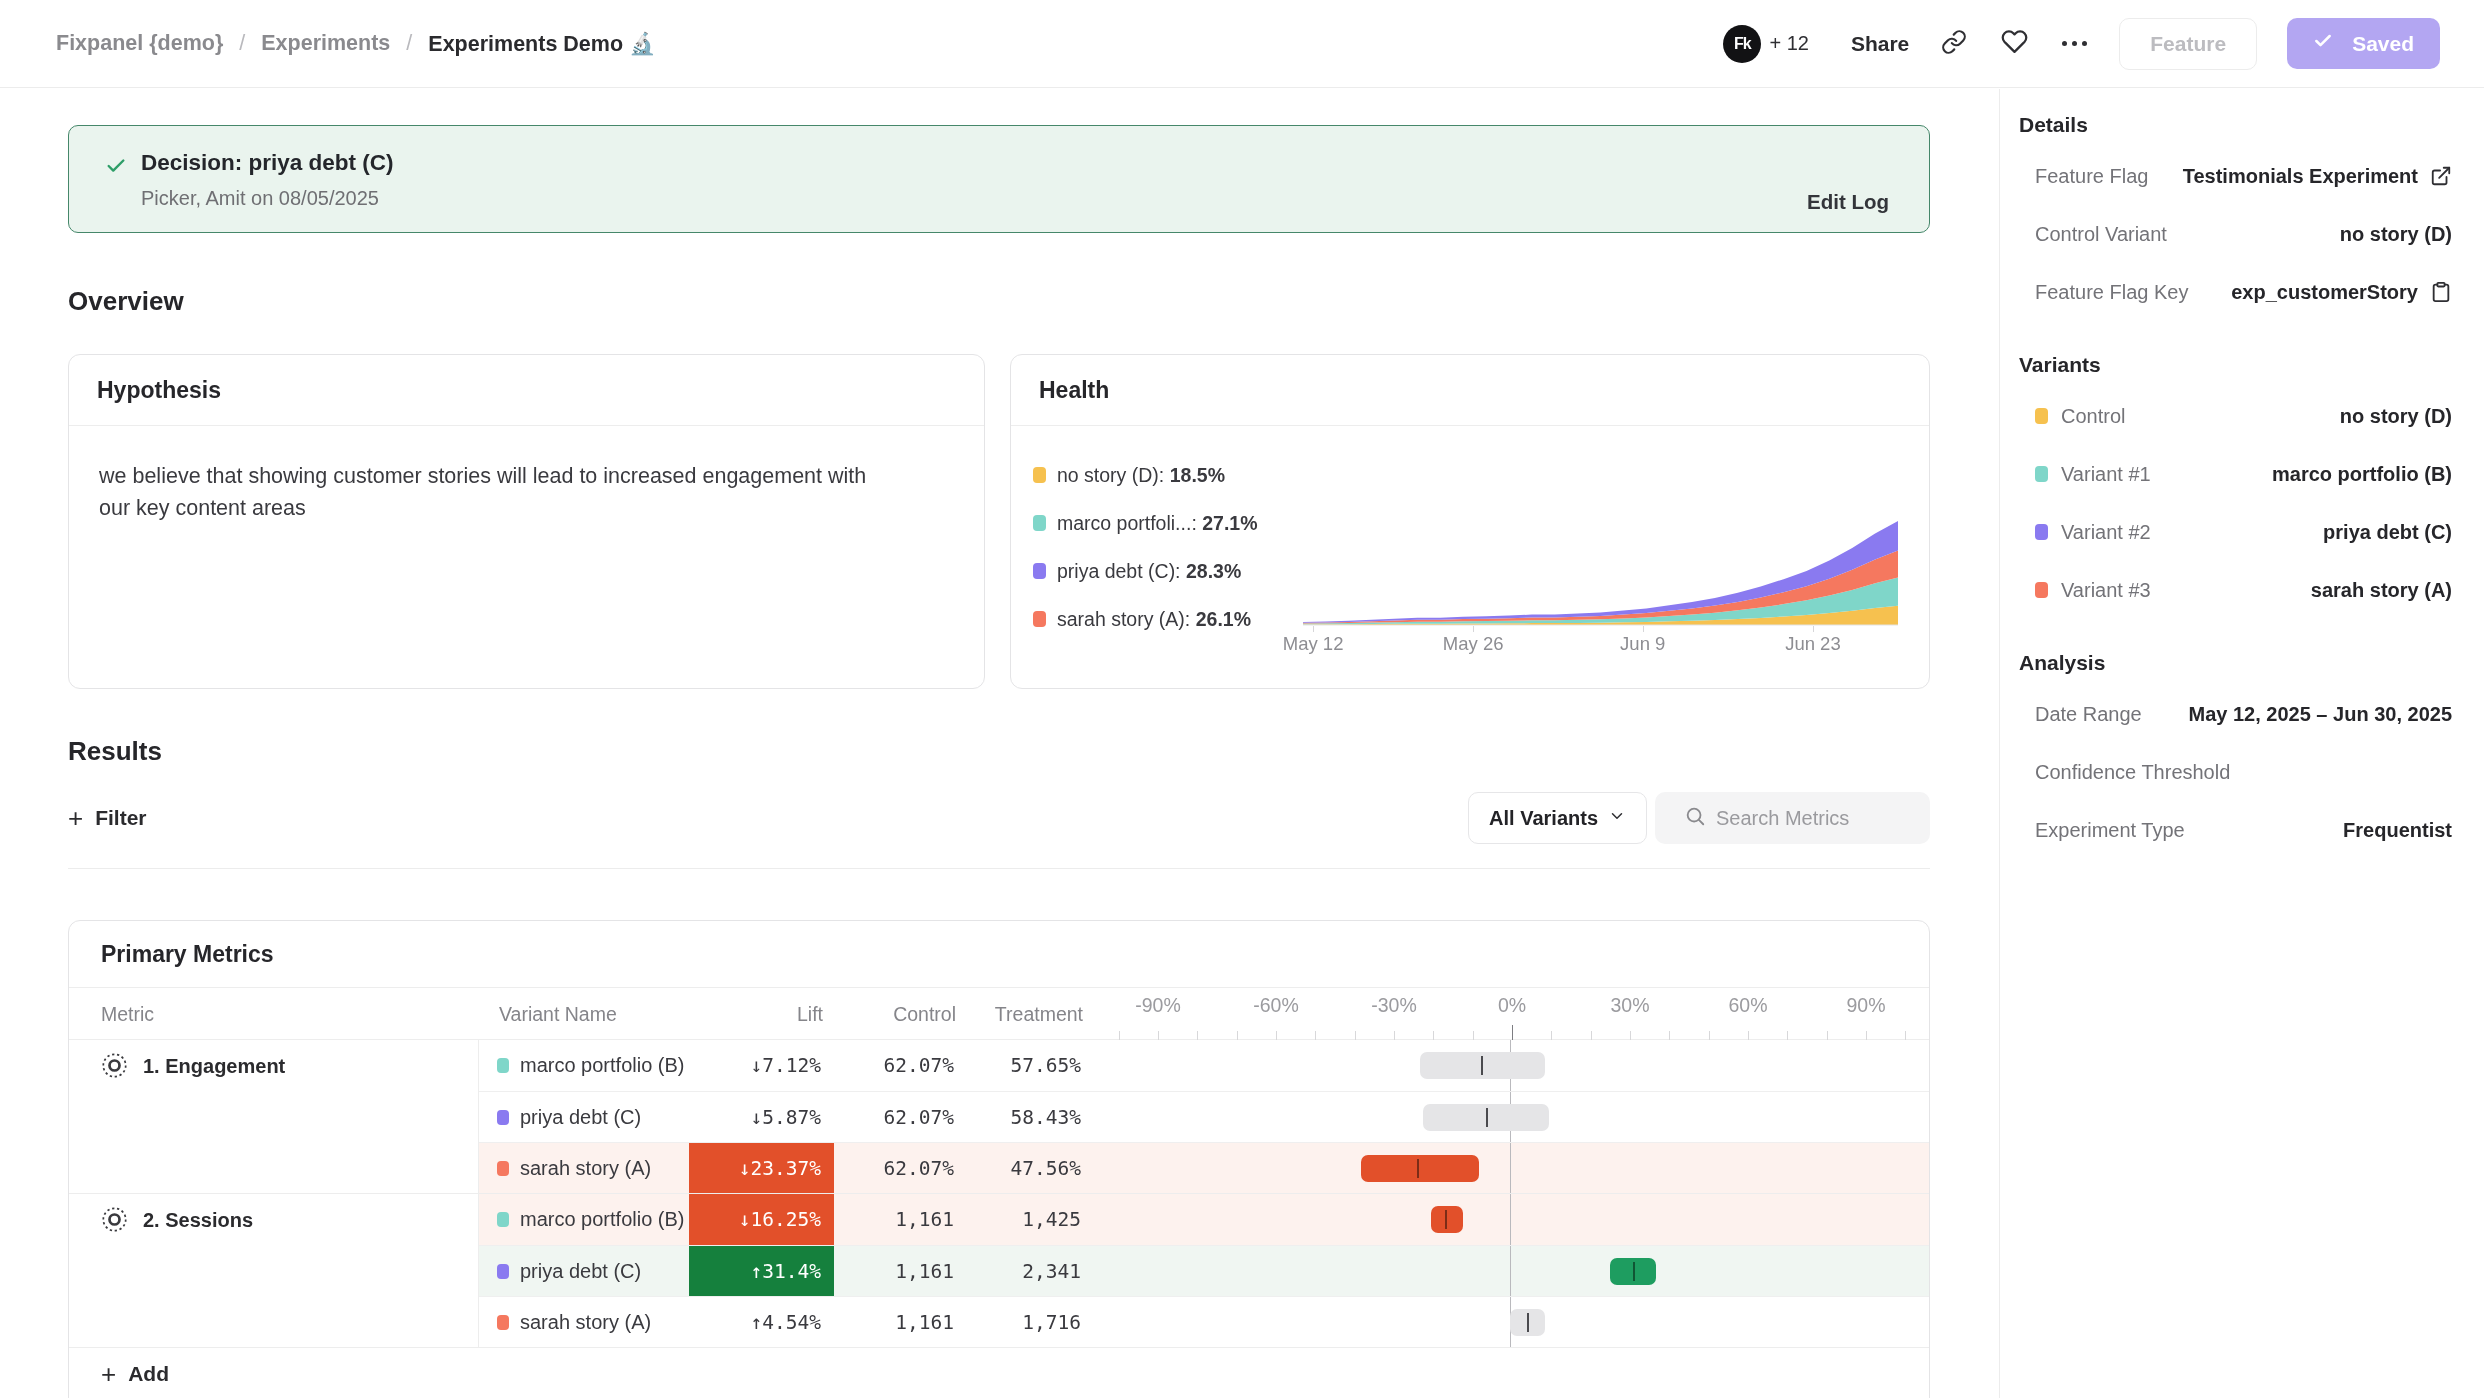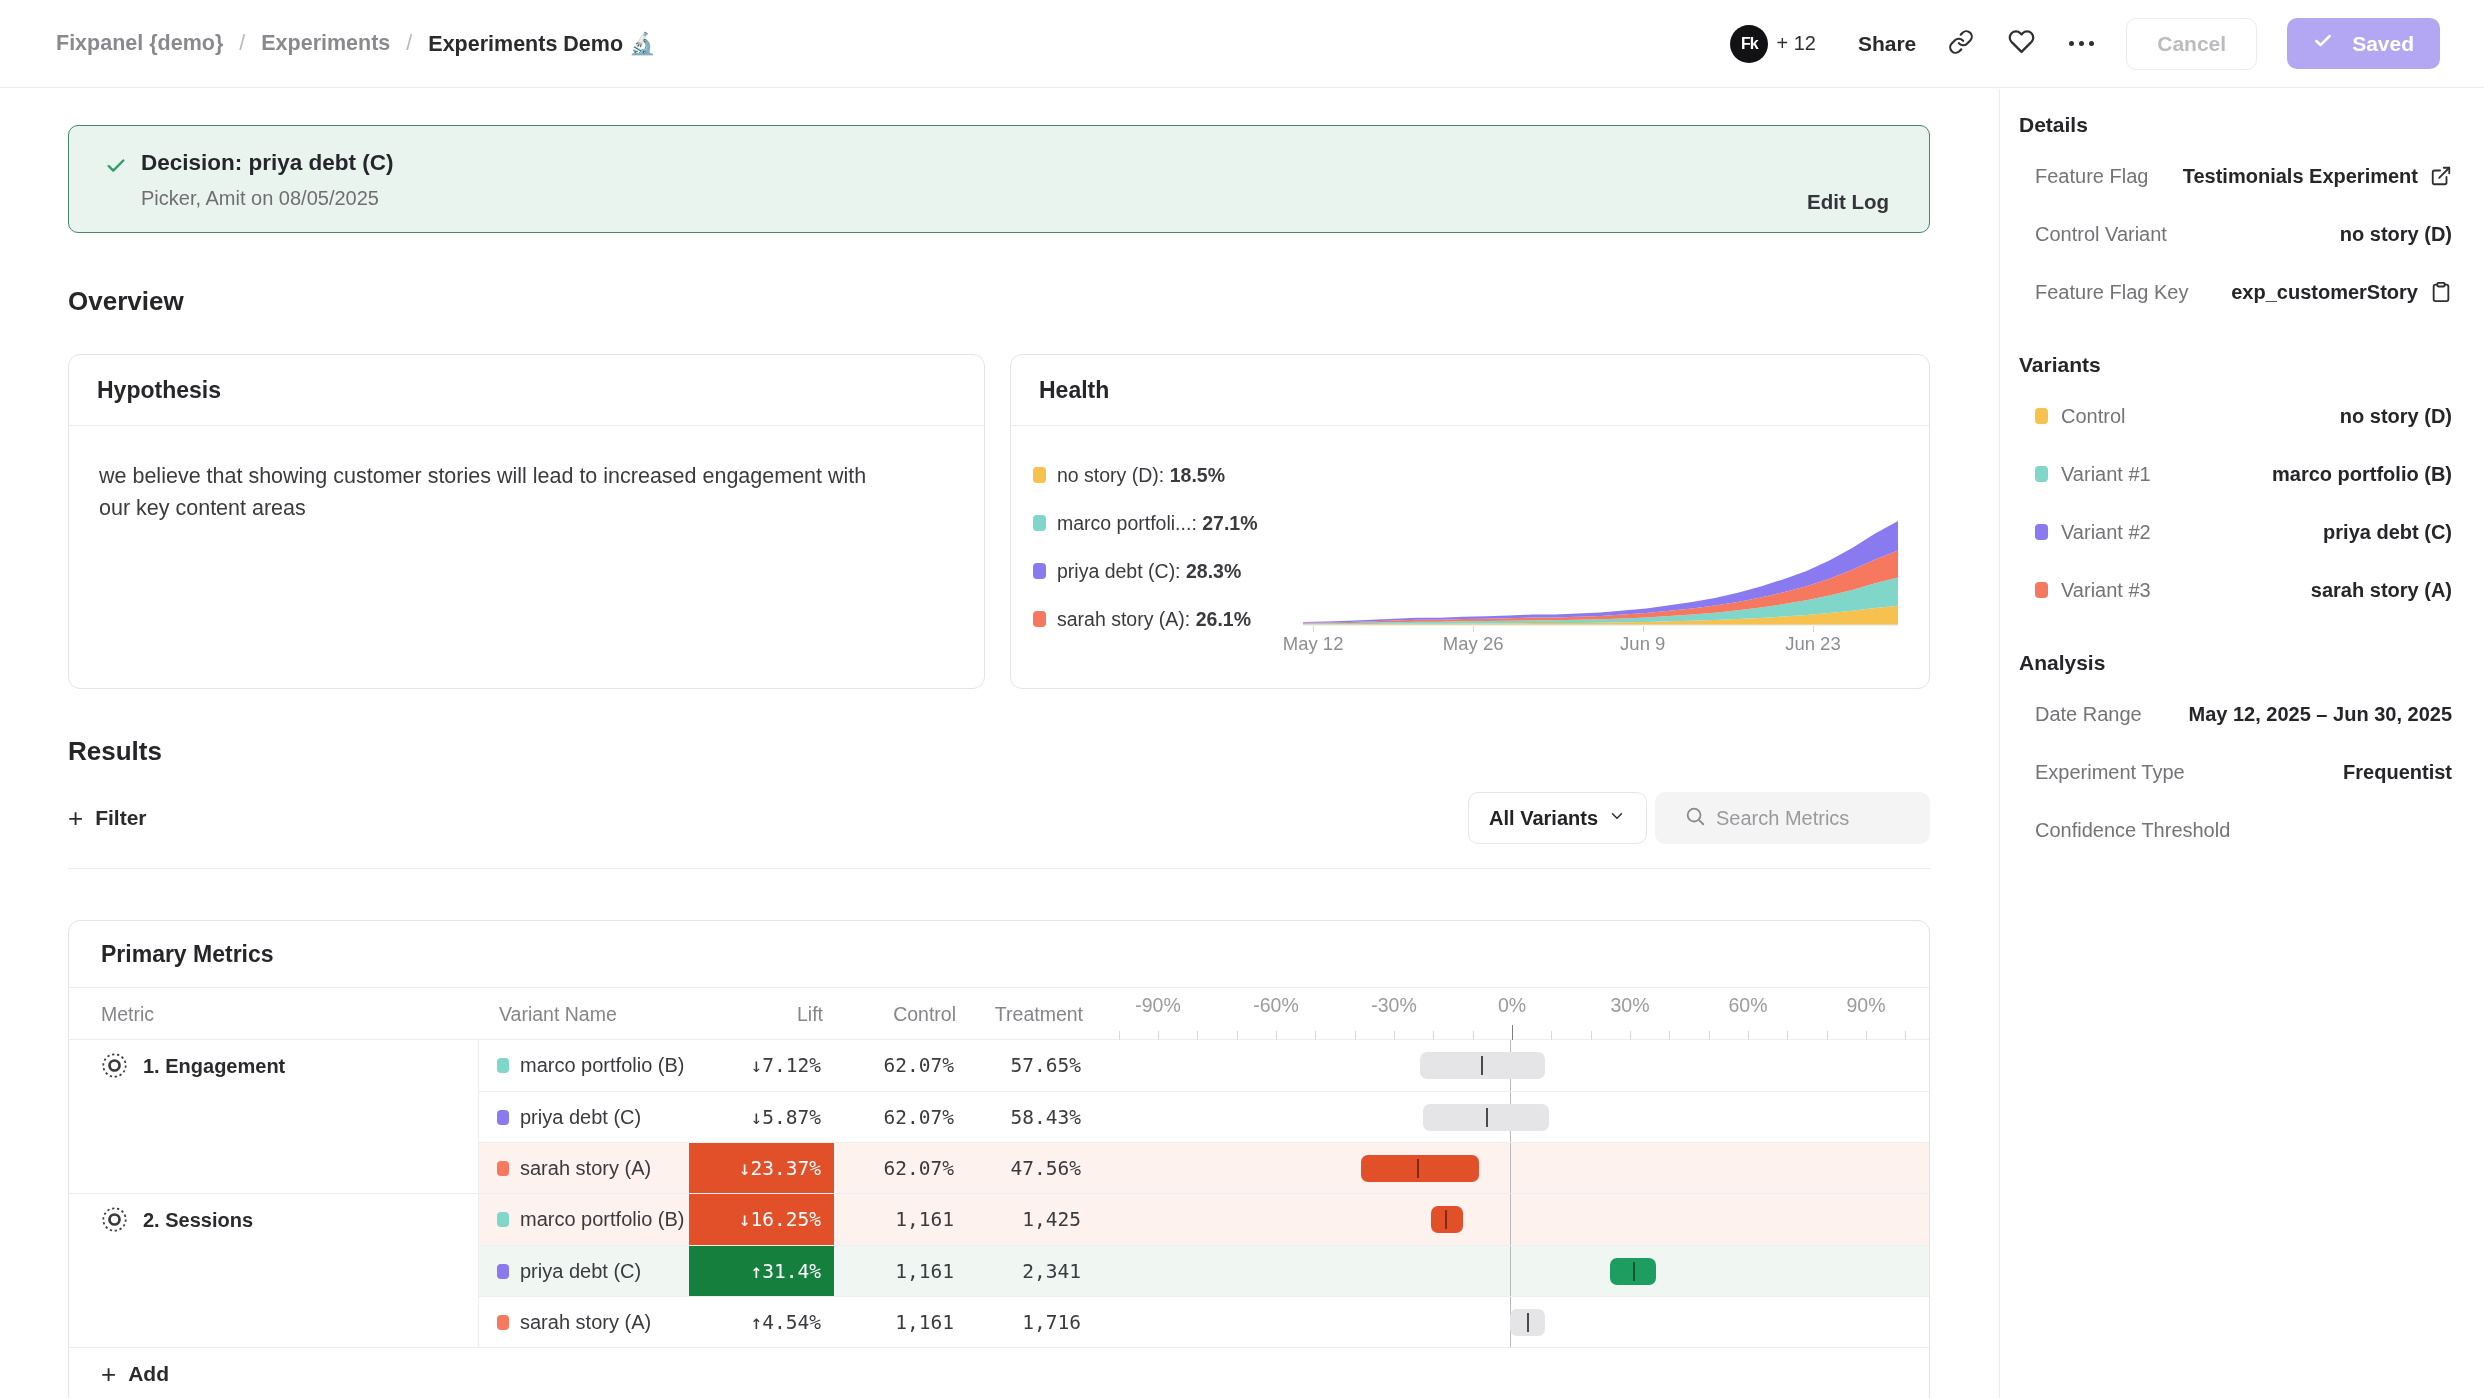--- a/index.html
+++ b/index.html
@@ -166,21 +166,21 @@
           </svg>
         </span>
       </div>
       <div class="icon-btn">
         <span class="dots">
             <i></i>
             <i></i>
             <i></i>
           </span>
       </div>
-      <button class="btn-cancel">Cancel</button>
+      <button class="btn-cancel">Feature</button>
       <button class="btn-saved">
         <span>
           <svg width="20" height="20" viewBox="0 0 24 24" fill="none" stroke="#fff" stroke-width="3" stroke-linecap="round" stroke-linejoin="round">
               <polyline points="20 6 9 17 4 12"></polyline>
             </svg>
         </span>
         <span>Saved</span>
       </button>
     </div>
   </div>
@@ -477,25 +477,25 @@
         </div>
       </div>
       <div class="side-section">
         <div class="side-title">Analysis</div>
         <div class="side-row">
           <span class="side-label">Date Range</span>
           <span class="side-fill"></span>
           <span class="side-value">May 12, 2025 – Jun 30, 2025</span>
         </div>
         <div class="side-row">
+          <span class="side-label">Confidence Threshold</span>
+          <span class="side-fill"></span>
+          <span class="side-value"></span>
+        </div>
+        <div class="side-row">
           <span class="side-label">Experiment Type</span>
           <span class="side-fill"></span>
           <span class="side-value">Frequentist</span>
         </div>
-        <div class="side-row">
-          <span class="side-label">Confidence Threshold</span>
-          <span class="side-fill"></span>
-          <span class="side-value"></span>
-        </div>
       </div>
     </div>
 
 </div>
 
 </body></html>

